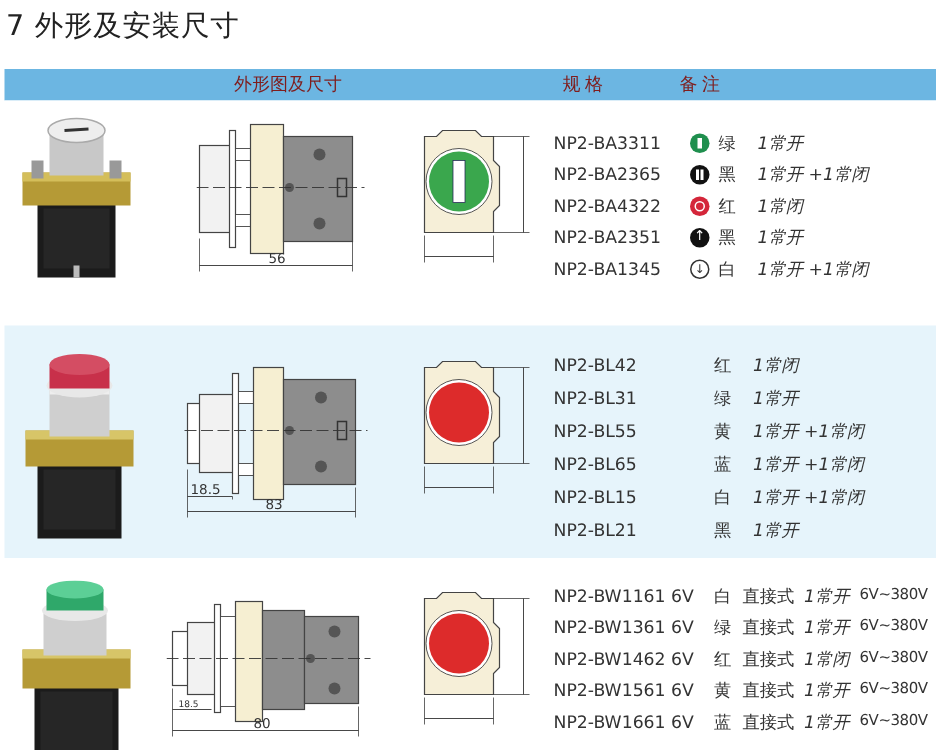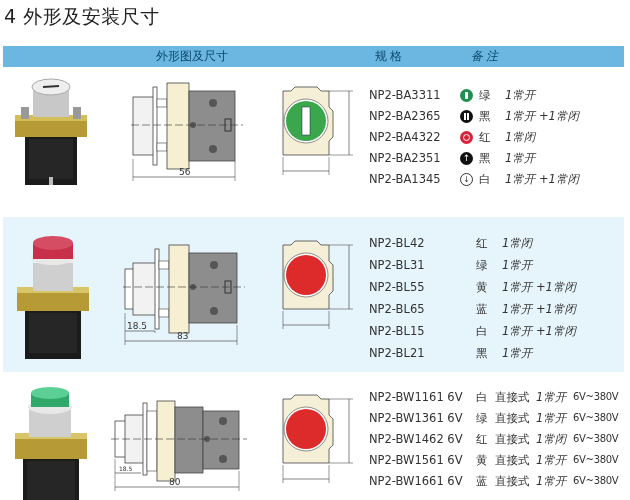--- a/index.html
+++ b/index.html
@@ -2,24 +2,24 @@
 <html><head>
 <meta charset="utf-8">
 <style>
   * { margin: 0; padding: 0; box-sizing: border-box; }
   html, body { width: 630px; height: 500px; background: #ffffff; overflow: hidden; }
   body { font-family: "DejaVu Sans", "Liberation Sans", sans-serif; color: #2a2a2a; position: relative; }
 
   .page-title { position: absolute; left: 4px; top: 4px; font-size: 19px; color: #222; letter-spacing: 0.5px; }
 
   .header-bar { position: absolute; left: 3px; top: 46px; width: 621px; height: 21px; background: #6cb6e2; }
-  .header-bar span { position: absolute; top: 2px; font-size: 12px; color: #0c4a6e; }
+  .header-bar span { position: absolute; top: 2px; font-size: 12px; color: #7f1d1d; }
   .h-drawing { left: 153px; }
   .h-spec { left: 372px; letter-spacing: 3px; }
-  .h-note { left: 468px; letter-spacing: 3px; font-style: italic; }
+  .h-note { left: 450px; letter-spacing: 3px; }
 
   .section { position: absolute; left: 3px; width: 621px; }
   .sec1 { top: 67px; height: 135px; background: #ffffff; }
   .sec2 { top: 217px; height: 155px; background: #e6f4fb; }
   .sec3 { top: 375px; height: 125px; background: #ffffff; }
 
   .photo { position: absolute; }
   .drawing { position: absolute; }
   .front { position: absolute; }
 
@@ -30,21 +30,21 @@
   .row .color { position: absolute; top: 2px; }
   .row .contact { position: absolute; top: 2px; font-style: italic; }
   .row .type { position: absolute; top: 2px; }
   .row .volt { position: absolute; top: 3px; font-size: 10px; letter-spacing: -0.3px; }
 
   .dim { font-size: 9px; fill: #333; font-family: "DejaVu Sans", sans-serif; }
 </style>
 </head>
 <body>
 
-<div class="page-title">4 外形及安装尺寸</div>
+<div class="page-title">7 外形及安装尺寸</div>
 
 <div class="header-bar">
   <span class="h-drawing">外形图及尺寸</span>
   <span class="h-spec">规格</span>
   <span class="h-note">备注</span>
 </div>
 
 <div class="section sec1">
 
   <svg class="photo" style="left:8px;top:6px" width="80" height="118" viewBox="0 0 80 118">

